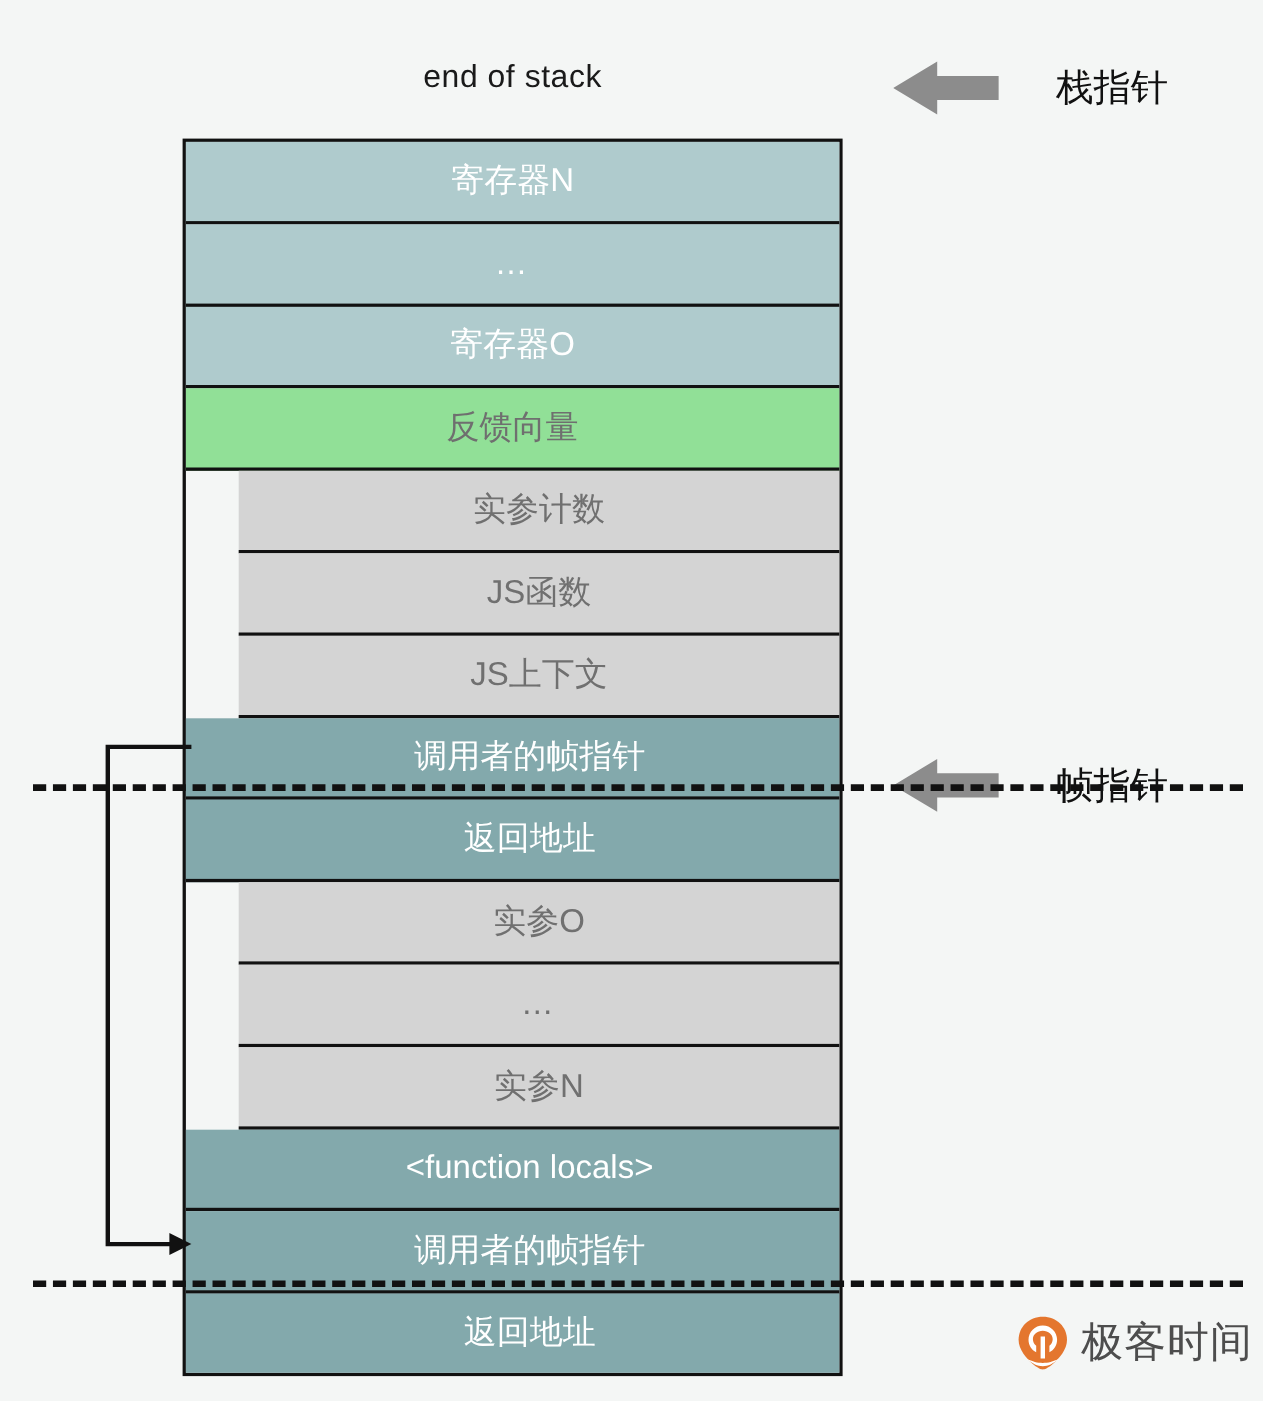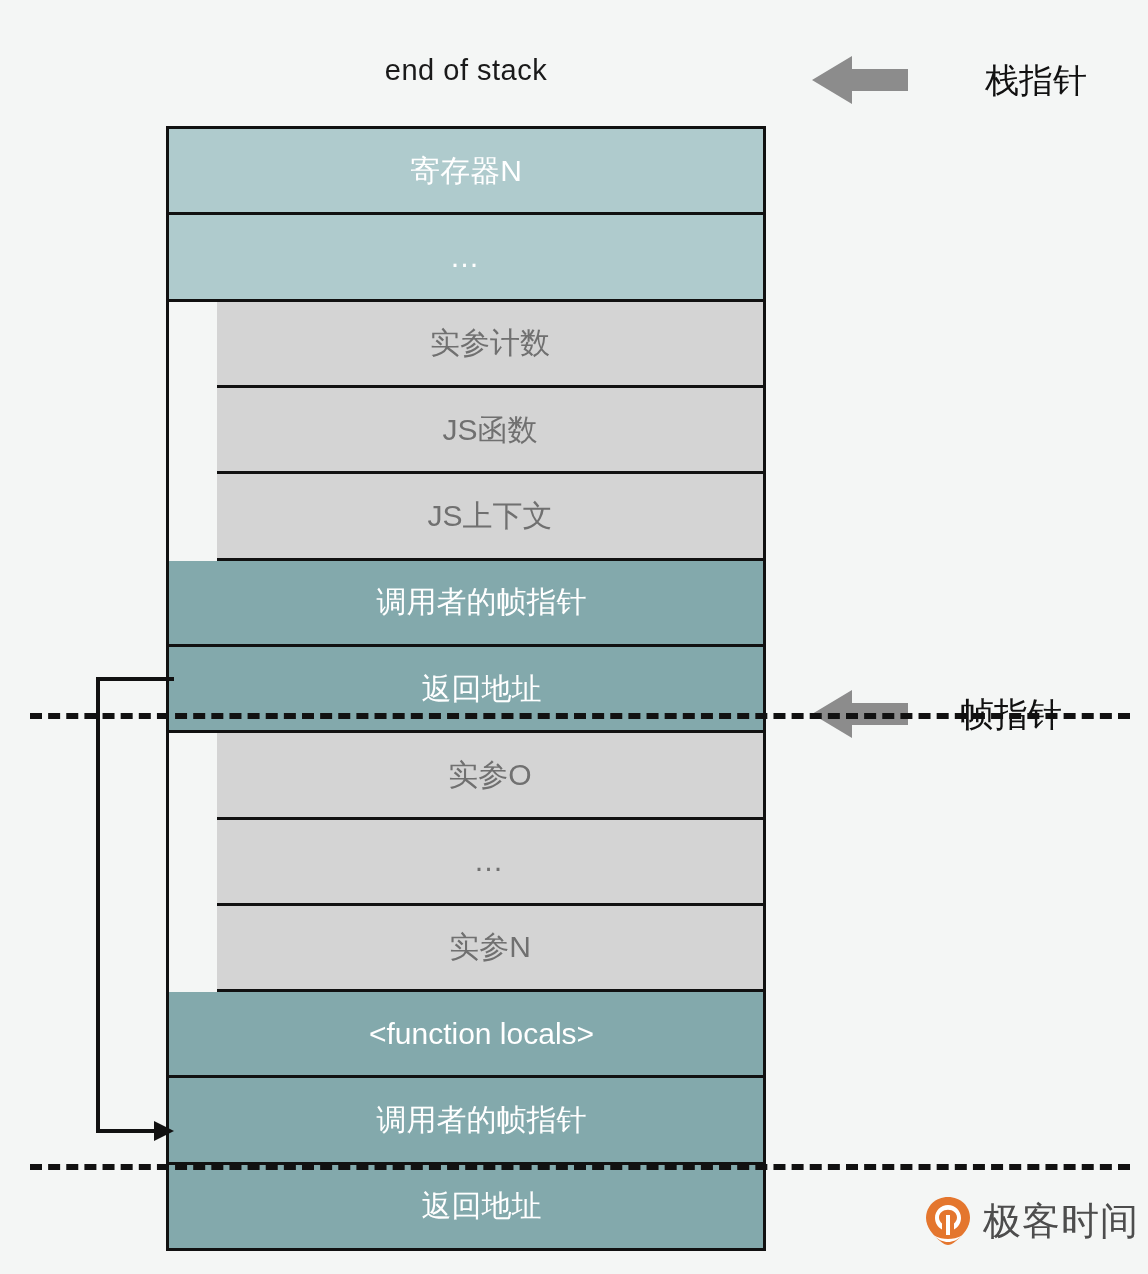--- a/index.html
+++ b/index.html
@@ -85,21 +85,21 @@
   #dashed-line-upper { top: 713px; }
   #dashed-line-lower { top: 1164px; }
 
   
   .ptr-group {
     position: absolute;
     display: flex;
     align-items: center;
     z-index: 4;
   }
-  #stack-pointer-group { left: 812px; top: 52px; gap: 25px; }
+  #stack-pointer-group { left: 812px; top: 52px; }
   #frame-pointer-group { left: 812px; top: 686px; }
 
   .arrow-left {
     position: relative;
     width: 96px;
     height: 56px;
     flex: 0 0 auto;
   }
   .arrow-left svg { display: block; }
 
@@ -153,21 +153,27 @@
 <div id="stack-box">
 
   <div class="stack-row c-lightteal">
     <span class="row-label">寄存器N</span>
   </div>
 
   <div class="stack-row c-lightteal">
     <span class="row-label ellipsis">…</span>
   </div>
 
-
+  <div class="stack-row c-lightteal">
+    <span class="row-label">寄存器O</span>
+  </div>
+
+  <div class="stack-row c-green">
+    <span class="row-label">反馈向量</span>
+  </div>
 
   <div class="stack-row c-gray">
     <span class="row-label">实参计数</span>
   </div>
 
   <div class="stack-row c-gray">
     <span class="row-label">JS函数</span>
   </div>
 
   <div class="stack-row c-gray">

